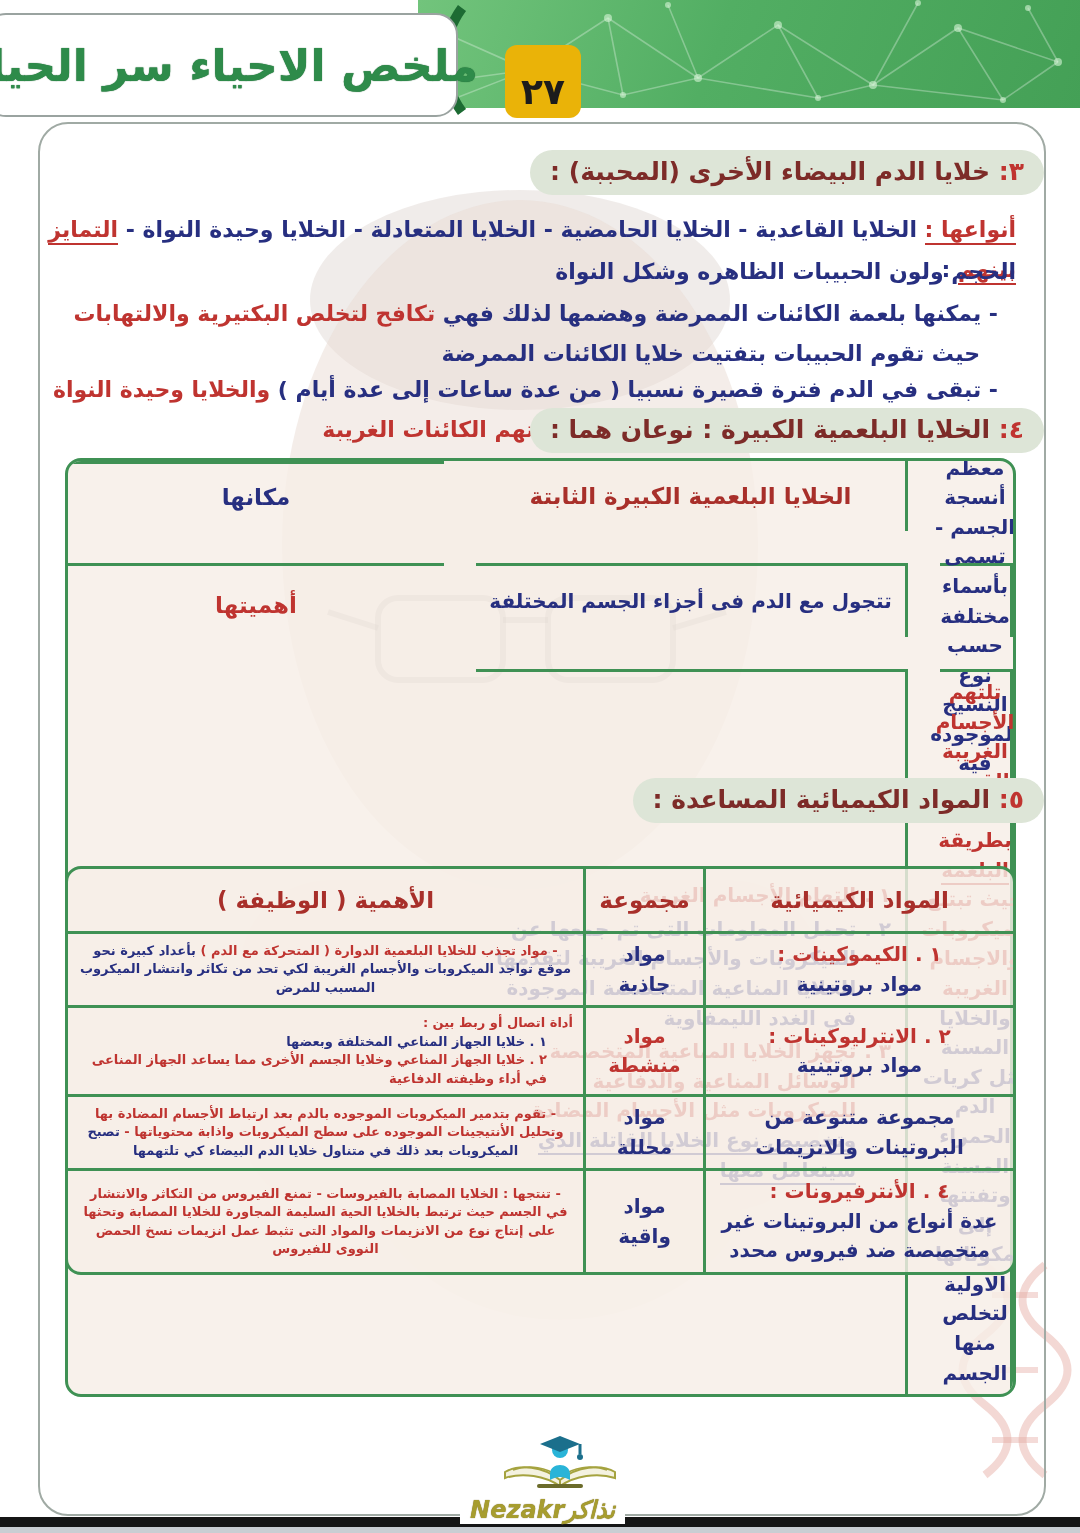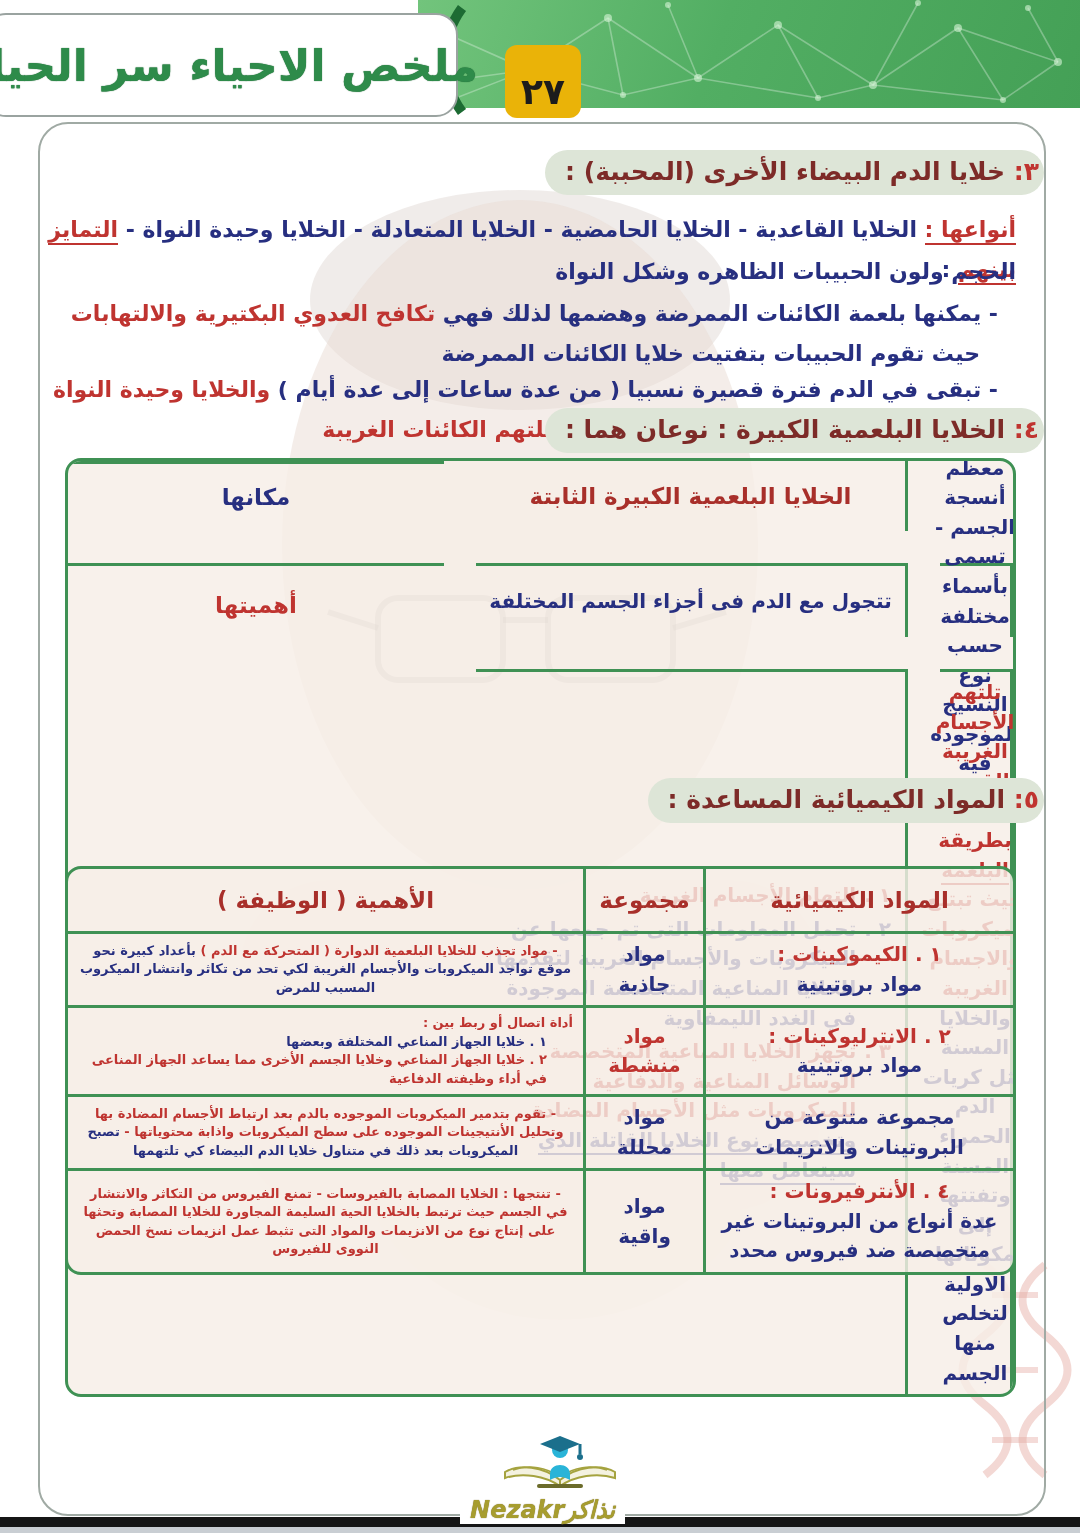--- a/index.html
+++ b/index.html
@@ -19,21 +19,21 @@
   .page-tab{position:absolute;left:505px;top:45px;width:76px;height:73px;background:#eab308;
         border-radius:12px;display:flex;align-items:flex-end;justify-content:center;
         padding-bottom:6px;box-sizing:border-box;}
   .page-num{font-size:36px;color:#1c1c1c;font-weight:bold;}
 
   
   .frame{position:absolute;left:38px;top:122px;width:1004px;height:1390px;
         border:2px solid #a0aaa4;border-radius:30px;background:transparent;}
 
   
-  .pill{position:absolute;background:#dde5d7;border-radius:24px;padding:7px 5px 9px 20px;
+  .pill{position:absolute;background:#dde5d7;border-radius:24px;padding:7px 20px 9px 20px;
         font-size:25px;color:#7d2b28;white-space:nowrap;}
   .pill .num{color:#c03430;}
 
   
   .red{color:#bf3430;} .blue{color:#272f80;}
   .u{border-bottom:2.5px solid currentColor;padding-bottom:1px;}
 
   .para{position:absolute;left:42px;right:64px;font-size:22px;line-height:40px;text-align:right;}
   .bullet{padding-right:36px;text-indent:-18px;}
 
@@ -122,21 +122,21 @@
     <span class="num">٣:</span><span> خلايا الدم البيضاء الأخرى (المحببة) :</span>
   </div>
 
   <div class="para z1" style="top:210px;">
     <span class="red u">أنواعها :</span><span class="blue"> الخلايا القاعدية - الخلايا الحامضية - الخلايا المتعادلة - الخلايا وحيدة النواة - </span><span class="red u">التمايز بينهم</span><span class="blue"> :</span>
   </div>
 
   <div class="para z1 blue" style="top:252px;">الحجم ولون الحبيبات الظاهره وشكل النواة</div>
 
   <div class="para z1 bullet" style="top:294px;">
-    <span class="blue">- يمكنها بلعمة الكائنات الممرضة وهضمها لذلك فهي </span><span class="red">تكافح العدوي البكتيرية والالتهابات </span><span class="blue">حيث تقوم الحبيبات بتفتيت خلايا الكائنات الممرضة</span>
+    <span class="blue">- يمكنها بلعمة الكائنات الممرضة وهضمها لذلك فهي </span><span class="red">تكافح لتخلص البكتيرية والالتهابات </span><span class="blue">حيث تقوم الحبيبات بتفتيت خلايا الكائنات الممرضة</span>
   </div>
 
   <div class="para z1 bullet" style="top:370px;">
     <span class="blue">- تبقى في الدم فترة قصيرة نسبيا ( من عدة ساعات إلى عدة أيام ) </span><span class="red">والخلايا وحيدة النواة تتحول إلى خلايا بلعمية عند الحاجة حيث تلتهم الكائنات الغريبة</span>
   </div>
 
   <div class="pill z1" style="right:36px;top:408px;">
     <span class="num">٤:</span><span> الخلايا البلعمية الكبيرة : نوعان هما :</span>
   </div>
 

